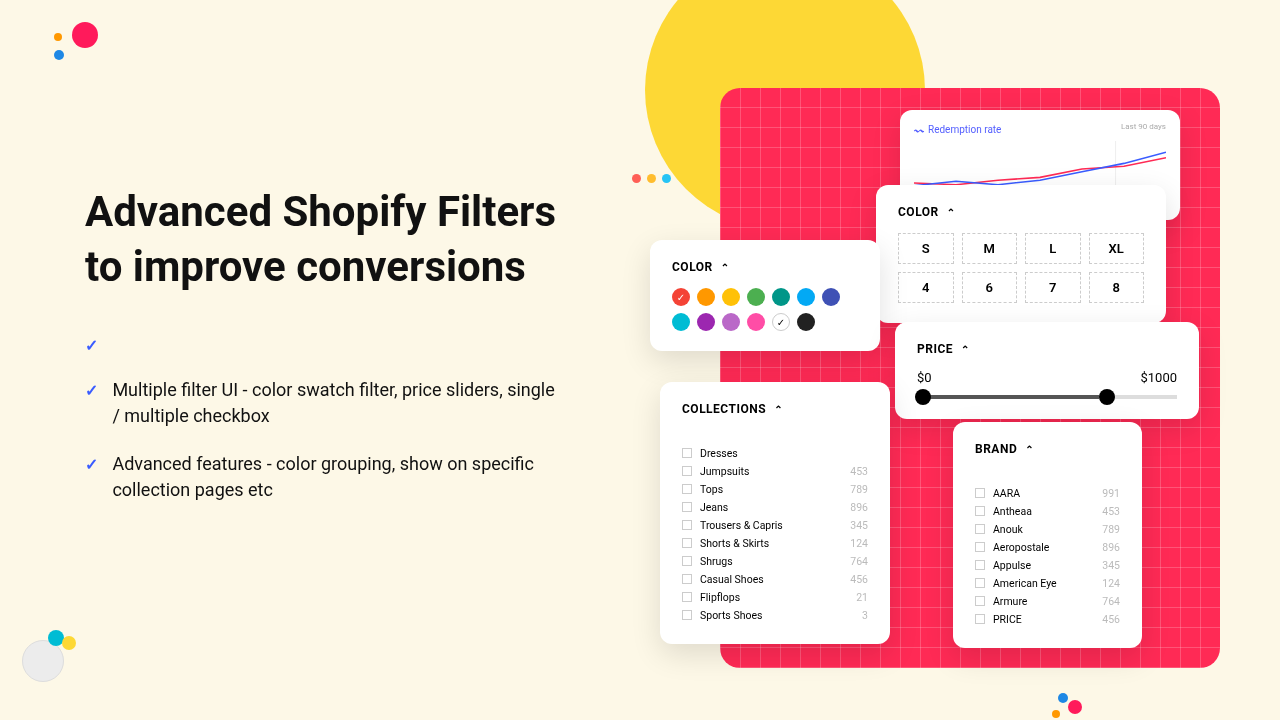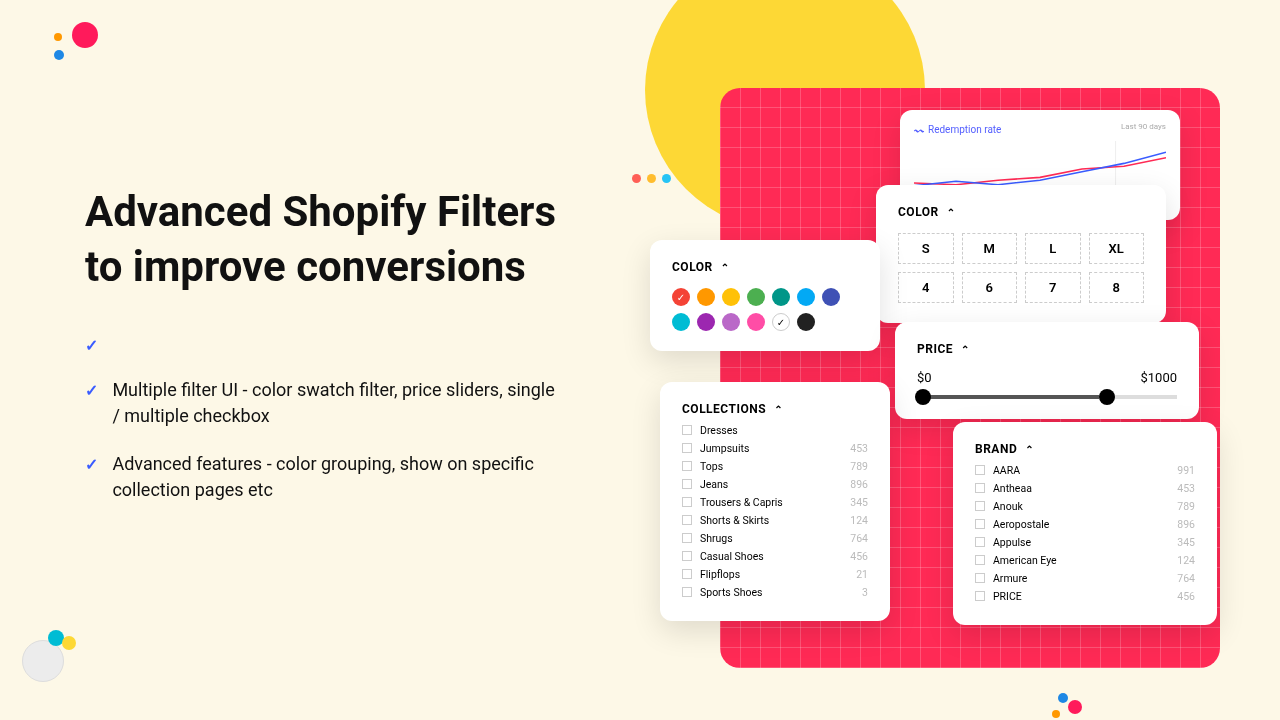--- a/index.html
+++ b/index.html
@@ -58,22 +58,22 @@
   .sizegrid { margin-top:14px; display:grid; grid-template-columns:repeat(4,1fr); gap:8px; }
   .sbox { border:1px dashed #ccc; text-align:center; padding:7px 0; font-size:13px; font-weight:600; }
 
   .card.price { top: 322px; left: 895px; width: 304px; }
   .prow { display:flex; justify-content:space-between; margin-top:14px; font-size:13px; }
   .slider { position:relative; height:4px; background:#555; margin-top:10px; border-radius:2px; }
   .slider .track-right { position:absolute; right:0; width:30%; height:100%; background:#ddd; }
   .slider .knob { position:absolute; top:-6px; width:16px; height:16px; background:#000; border-radius:50%; }
 
   .card.collections { top: 382px; left: 660px; width: 230px; }
-  .card.brand { top: 422px; left: 953px; width: 264px; }
-  .list { margin-top:5px; }
+  .card.brand { top: 422px; left: 953px; width: 189px; }
+  .list { margin-top:28px; }
   .row { display:flex; align-items:center; gap:8px; font-size:10.5px; padding:2.5px 0; }
   .row .cb { width:10px; height:10px; border:1px solid #ccc; flex-shrink:0; }
   .row .lbl { flex:1; }
   .row .cnt { color:#bbb; }
 
   .card.chart { top: 110px; left: 900px; width: 280px; padding:12px 14px; }
   .chart-title { font-size:10px; color:#5560ff; display:flex; align-items:center; gap:4px; }
   .chart-sub { font-size:8px; color:#aaa; text-align:right; }
   .chartbox { position:relative; height:56px; margin-top:4px; }
   .chartbox svg { width:100%; height:100%; }

